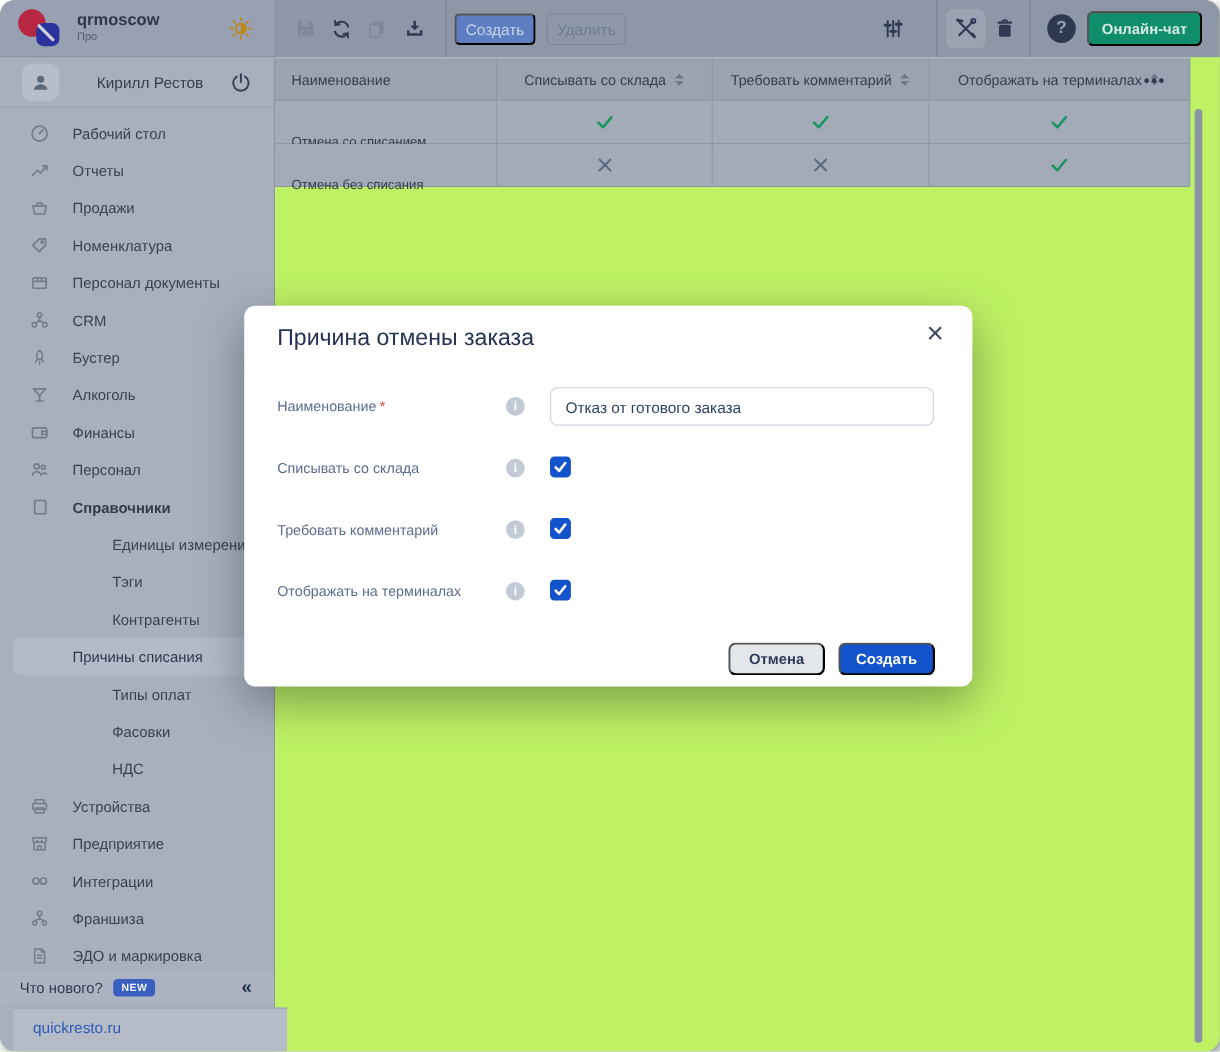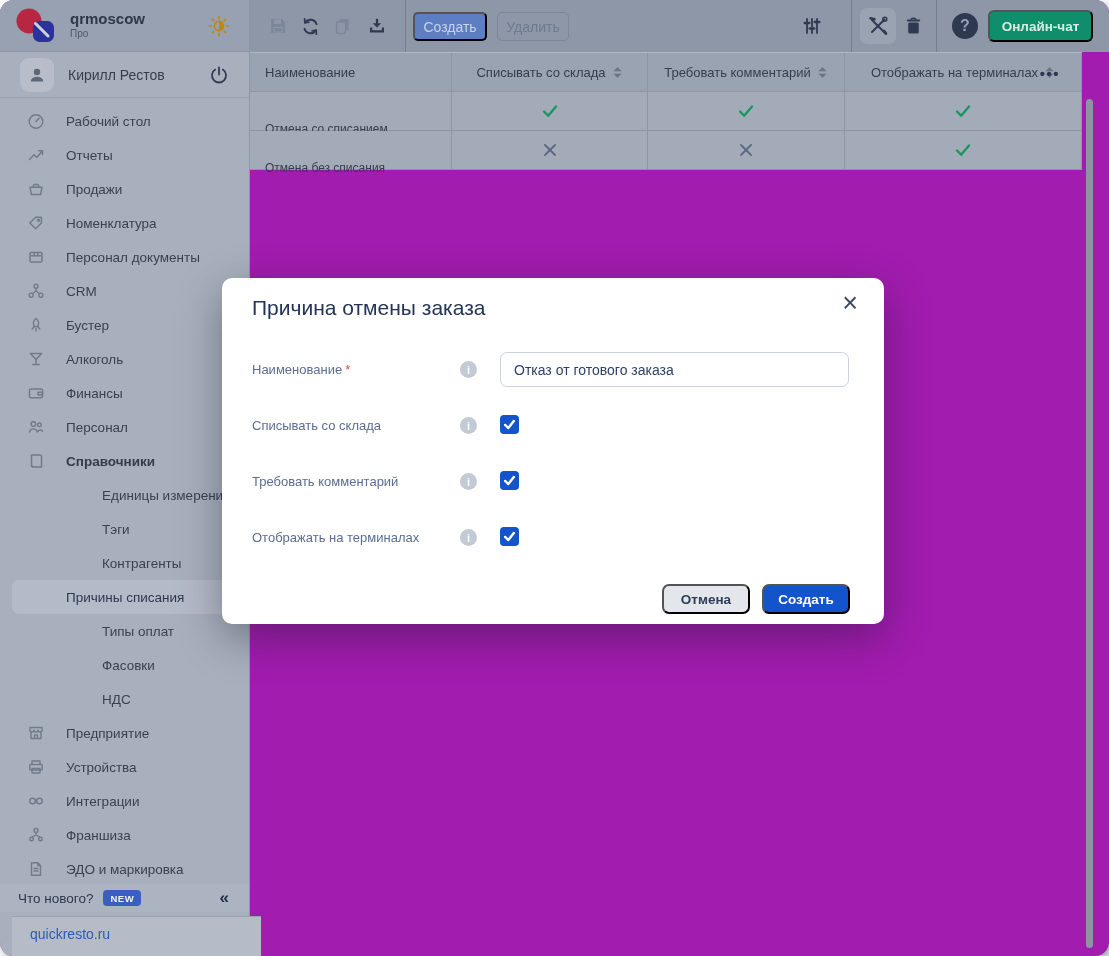--- a/index.html
+++ b/index.html
@@ -1,31 +1,31 @@
 <!DOCTYPE html>
 <html><head>
 <meta charset="utf-8">
 <style>
   html,body{margin:0;padding:0;background:#ffffff;}
   *{box-sizing:border-box;}
   .screen{
     position:relative;width:1109px;height:956px;border-radius:14px;overflow:hidden;
-    background:#a21caf;box-shadow:3px 4px 9px rgba(70,76,88,.55);
+    background:#bef264;box-shadow:3px 4px 9px rgba(70,76,88,.55);
     font-family:"Liberation Sans",sans-serif;color:#333d4d;
     -webkit-font-smoothing:antialiased;
   }
   
   .sidebar{position:absolute;left:0;top:0;width:250px;height:100%;background:#a8b0bd;border-right:1px solid #8d96a5;}
   .brand{position:absolute;left:0;top:0;width:100%;height:52px;background:#98a1b1;border-bottom:1px solid #8b94a4;display:flex;align-items:center;}
   .logo{margin-left:14px;width:44px;height:40px;display:flex;align-items:center;}
   .brand-text{margin-left:12px;flex:1;}
   .brand-name{font-size:15px;font-weight:bold;color:#2d3748;line-height:17px;}
   .brand-plan{font-size:10px;color:#4d586b;line-height:14px;}
   .theme-toggle{margin-right:18px;width:24px;height:24px;cursor:pointer;}
-  .user-row{position:absolute;left:0;top:52px;width:100%;height:46px;display:flex;align-items:center;border-bottom:1px solid rgba(140,150,165,.6);}
+  .user-row{position:absolute;left:0;top:52px;width:100%;height:46px;display:flex;align-items:center;border-bottom:1px solid rgba(140,150,165,.6);gap:20px;}
   .avatar{margin-left:20px;width:34px;height:34px;border-radius:9px;background:#b7bec9;display:flex;align-items:center;justify-content:center;}
   .user-name{margin-left:14px;flex:1;font-size:14px;color:#343e4d;}
   .logout{margin-right:20px;width:20px;height:20px;cursor:pointer;}
   .nav{position:absolute;left:0;top:100px;width:100%;height:784px;overflow:hidden;padding-top:4px;}
   .nav-item{position:relative;height:34px;display:flex;align-items:center;padding-left:66px;font-size:13.5px;color:#39424f;cursor:pointer;}
   .nav-item.sub{padding-left:102px;}
   .nav-item.bold{font-weight:bold;color:#333c4b;}
   .nav-item.selected{background:#b4bbc8;border-radius:7px;margin:0 4px 0 12px;padding-left:54px;font-weight:500;color:#2d3850;}
   .nav-ic{position:absolute;left:27px;top:8px;width:18px;height:18px;color:#707b8c;}
   .whats-new{position:absolute;left:0;bottom:44px;width:100%;height:28px;background:#acb4c1;display:flex;align-items:center;font-size:13.5px;color:#2e3850;}
@@ -246,36 +246,36 @@
       </div>
       <div class="nav-item sub">
         <span class="nav-label">Фасовки</span>
       </div>
       <div class="nav-item sub">
         <span class="nav-label">НДС</span>
       </div>
       <div class="nav-item">
         <span class="nav-ic">
             <svg width="18" height="18" viewBox="0 0 18 18" fill="none" stroke="currentColor" stroke-width="1.4" stroke-linejoin="round">
+              <path d="M5 6.5 V3 H13 V6.5"></path>
+              <rect x="2.8" y="6.5" width="12.4" height="5.5" rx="1"></rect>
+              <path d="M5 15 V10.5 H13 V15 Z"></path>
+            </svg>
+          </span>
+        <span class="nav-label">Устройства</span>
+      </div>
+      <div class="nav-item">
+        <span class="nav-ic">
+            <svg width="18" height="18" viewBox="0 0 18 18" fill="none" stroke="currentColor" stroke-width="1.4" stroke-linejoin="round">
               <path d="M3 3.5 H15 V6 a2 2 0 0 1 -4 0 a2 2 0 0 1 -4 0 a2 2 0 0 1 -4 0 Z"></path>
               <path d="M4 8 V14.5 H14 V8"></path>
               <path d="M7.5 14.5 V11 H10.5 V14.5"></path>
             </svg>
           </span>
         <span class="nav-label">Предприятие</span>
-      </div>
-      <div class="nav-item">
-        <span class="nav-ic">
-            <svg width="18" height="18" viewBox="0 0 18 18" fill="none" stroke="currentColor" stroke-width="1.4" stroke-linejoin="round">
-              <path d="M5 6.5 V3 H13 V6.5"></path>
-              <rect x="2.8" y="6.5" width="12.4" height="5.5" rx="1"></rect>
-              <path d="M5 15 V10.5 H13 V15 Z"></path>
-            </svg>
-          </span>
-        <span class="nav-label">Устройства</span>
       </div>
       <div class="nav-item">
         <span class="nav-ic">
             <svg width="18" height="18" viewBox="0 0 18 18" fill="none" stroke="currentColor" stroke-width="1.5">
               <circle cx="5.6" cy="9" r="2.8"></circle>
               <circle cx="12.4" cy="9" r="2.8"></circle>
             </svg>
           </span>
         <span class="nav-label">Интеграции</span>
       </div>

